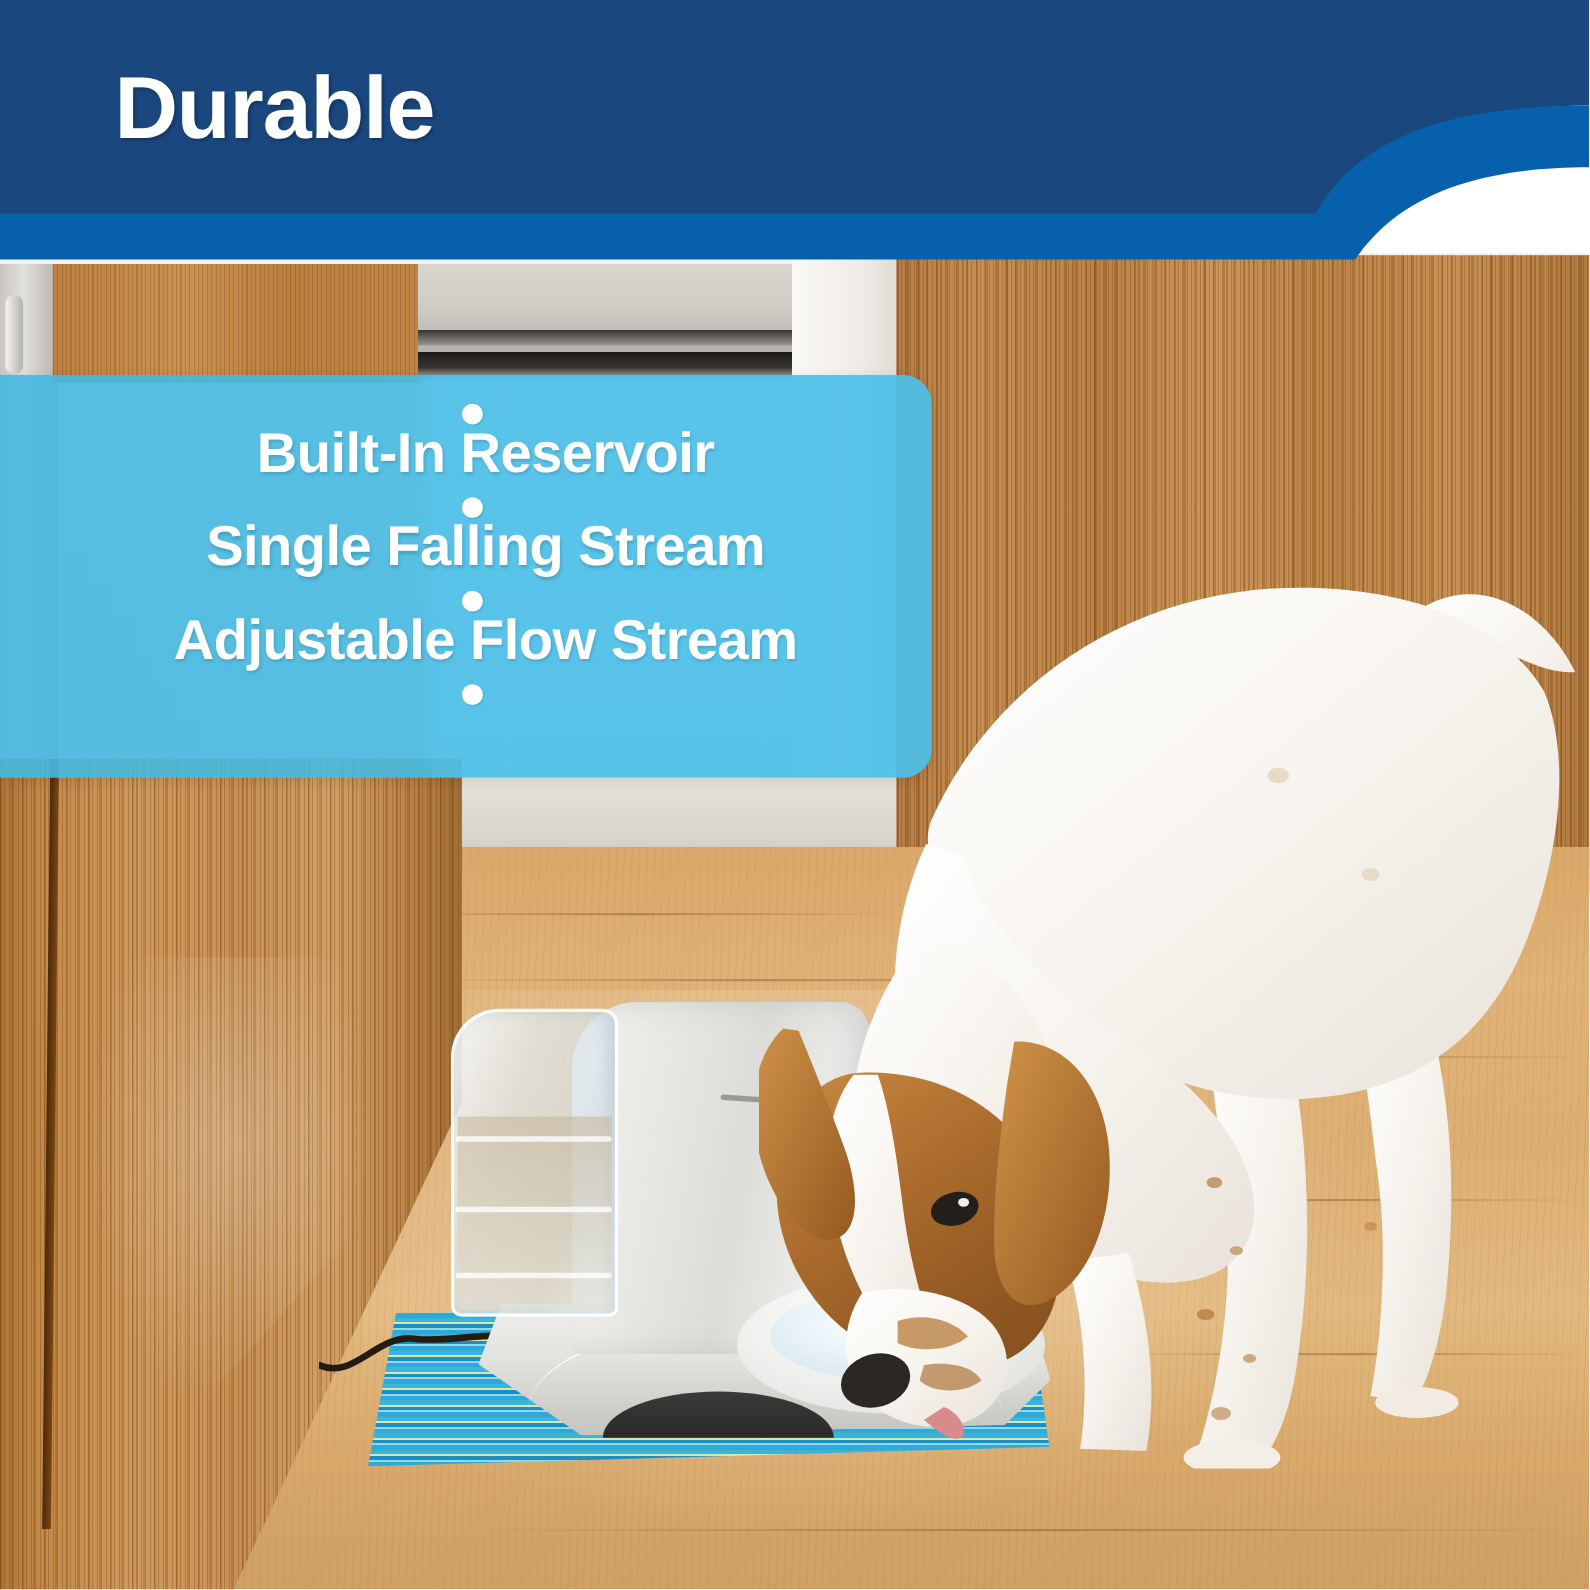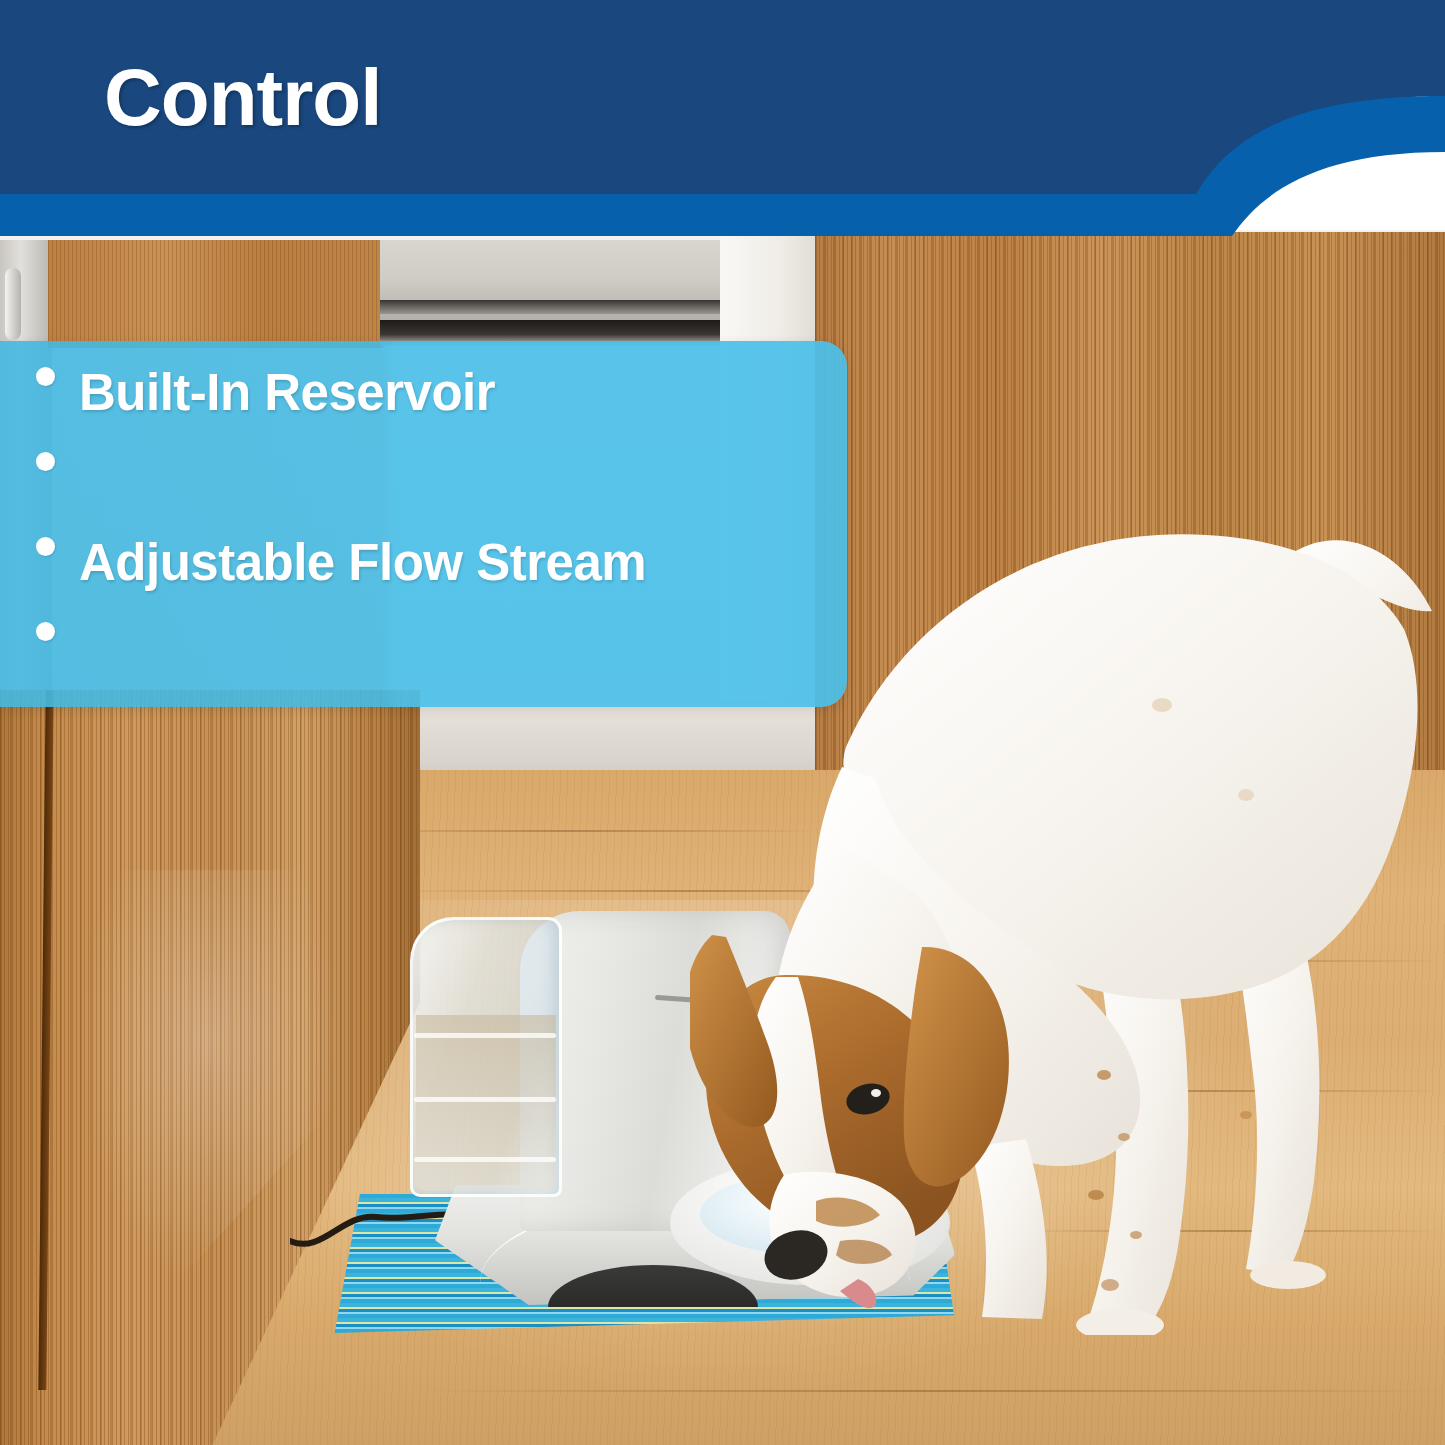--- a/index.html
+++ b/index.html
@@ -220,22 +220,22 @@
     background:linear-gradient(90deg,
       rgba(68,184,224,.90) 0%,
       rgba(70,186,226,.90) 45%,
       rgba(76,192,234,.92) 47%,
       rgba(76,192,234,.92) 100%);
     box-shadow:0 3px 12px rgba(0,0,0,.10);
     padding:26px 0 0 0;
   }
   .feature-list{ list-style:none; }
   .feature-item{
-    display:flex; 
-    height:85px; padding-left:36px;
+    display:flex; align-items:center;
+    height:85px; padding-left:36px;flex-direction:column;
   }
   .bullet{
     width:19px; height:19px; border-radius:50%;
     background:#ffffff; flex:0 0 auto; margin-right:24px;
     box-shadow:1px 1px 2px rgba(0,0,0,.12);
   }
   .feature-label{
     font-size:51px; font-weight:bold; color:#ffffff;
     line-height:1; letter-spacing:-.5px;
     text-shadow:1px 2px 3px rgba(0,0,0,.16);
@@ -381,31 +381,32 @@
       </svg>
     </div>
   </div>
 
   <div class="header-wrap">
     <svg viewBox="0 0 1445 245" preserveAspectRatio="none">
       <path d="M0 0 H1445 V96 C 1300 96, 1230 160, 1196 222 L 0 222 Z" fill="#19477E"></path>
       <path d="M0 194 H1196 C 1232 132, 1302 96, 1445 96 L1445 152
                C 1318 152, 1262 192, 1232 236 L 0 236 Z" fill="#0660AC"></path>
     </svg>
-    <div class="header-title">Control</div>
+    <div class="header-title">Durable</div>
   </div>
 
   <div class="features">
     <ul class="feature-list">
       <li class="feature-item">
         <span class="bullet"></span>
         <span class="feature-label">Built-In Reservoir</span>
       </li>
       <li class="feature-item">
         <span class="bullet"></span>
+        <span class="feature-label">Single Falling Stream</span>
       </li>
       <li class="feature-item">
         <span class="bullet"></span>
         <span class="feature-label">Adjustable Flow Stream</span>
       </li>
       <li class="feature-item">
         <span class="bullet"></span>
       </li>
     </ul>
   </div>

